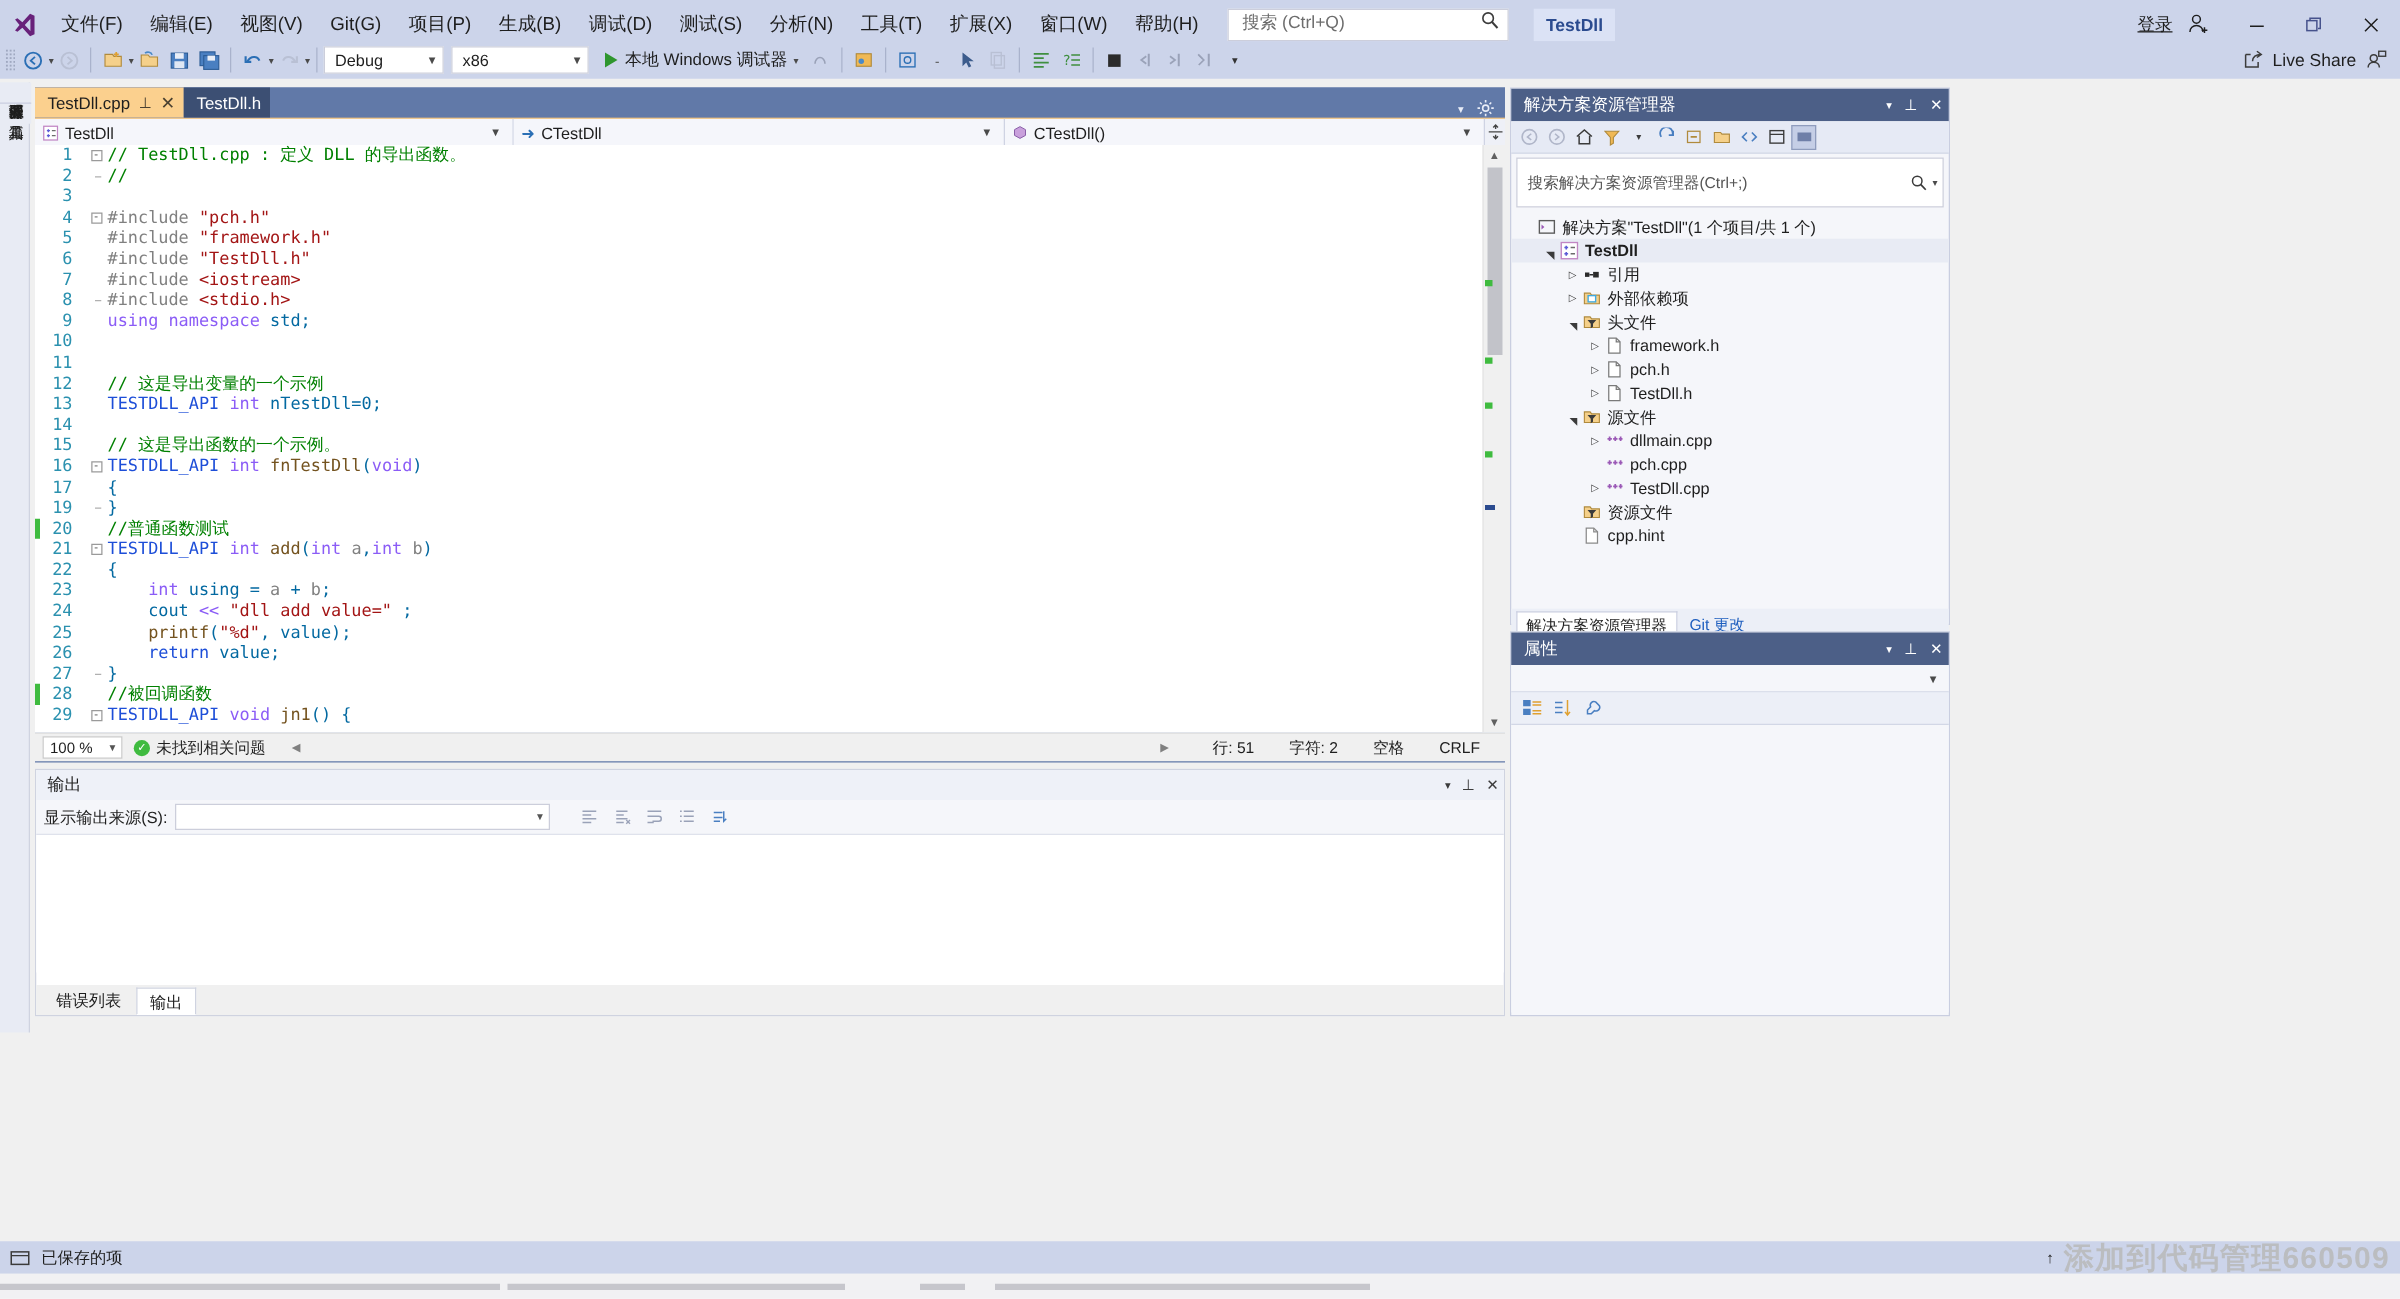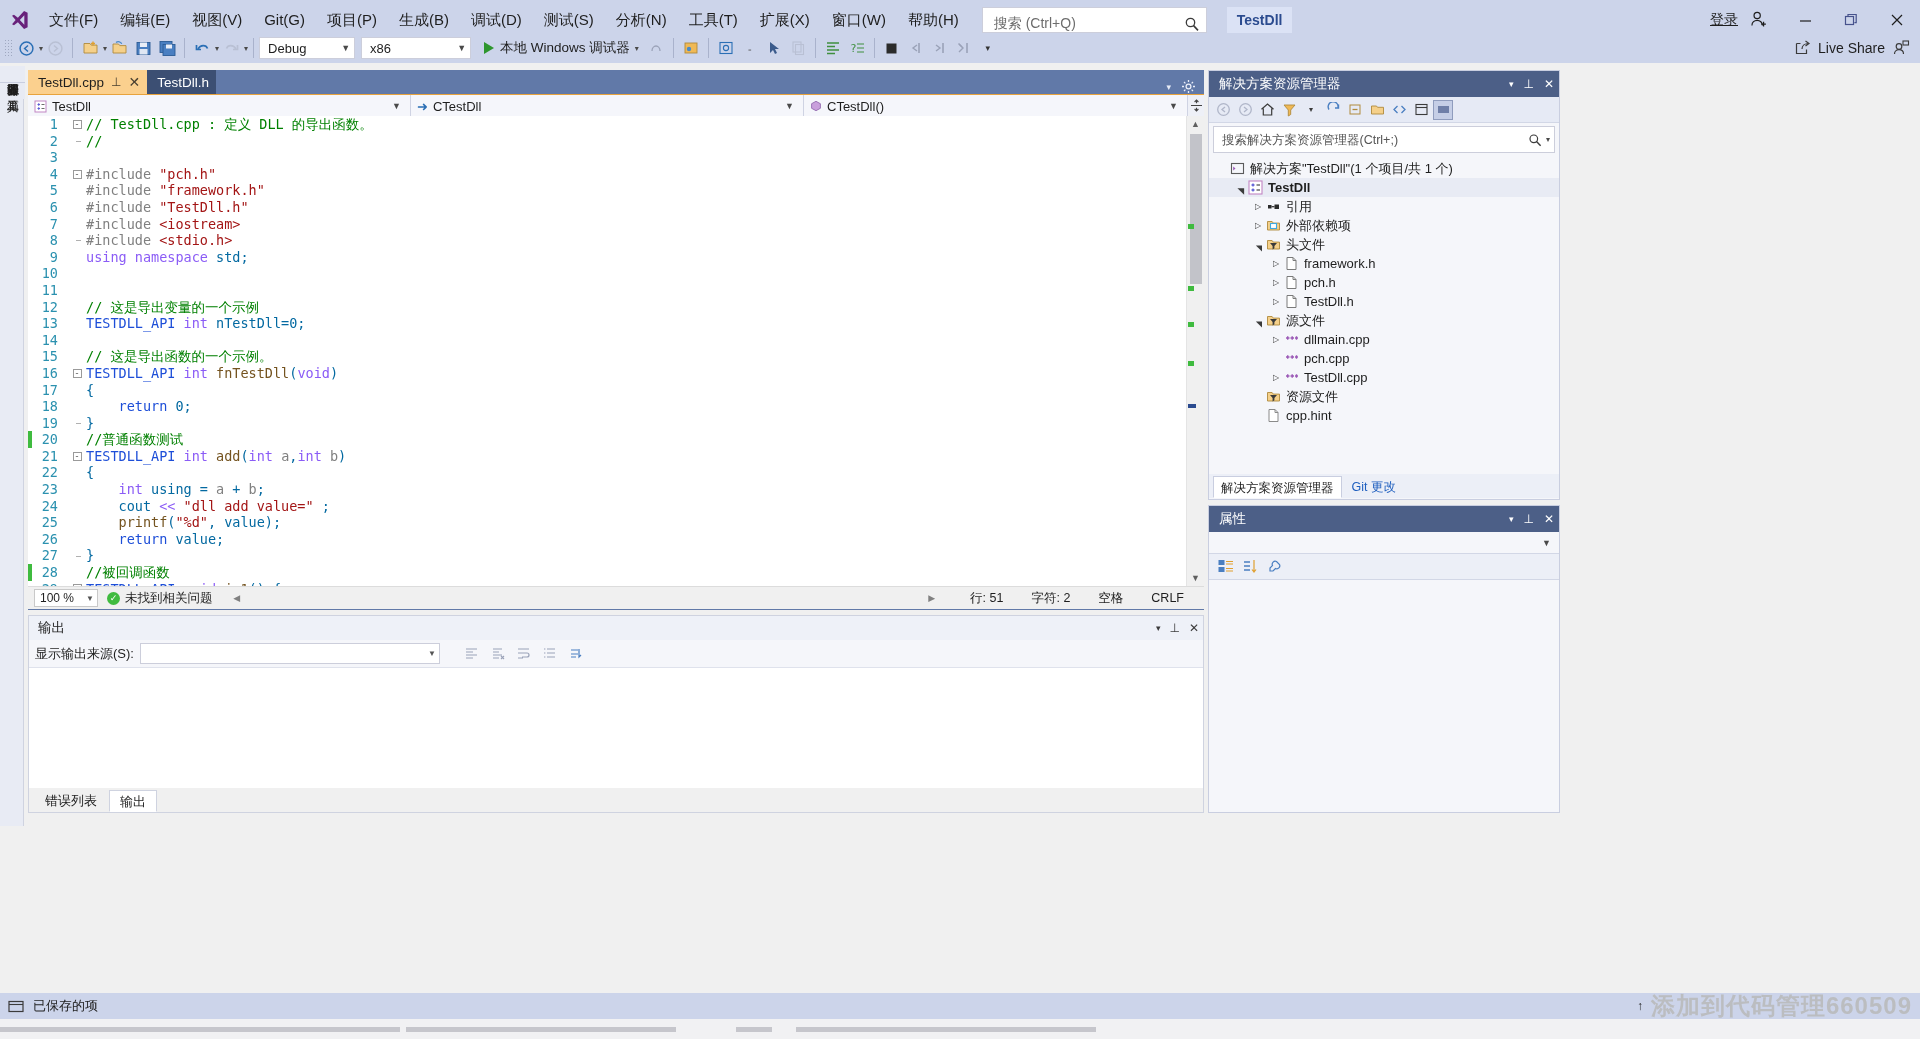--- a/index.html
+++ b/index.html
@@ -24,21 +24,21 @@
   .vs-logo { width: 38px; height: 40px; display: flex; align-items: center; justify-content: center; }
   .vs-logo svg { width: 22px; height: 22px; }
   .menu { display: flex; align-items: center; height: 40px; }
   .menu-item {
     padding: 0 11px; height: 40px; line-height: 40px;
     font-size: 15px; color: #1e1e1e; white-space: nowrap; cursor: default;
   }
 
   .search-box {
     margin-left: 12px; width: 225px; height: 26px; background: #ffffff;
-    border: 1px solid #cccedb; display: flex; align-items: flex-end;
+    border: 1px solid #cccedb; display: flex; align-items: flex-start;
     padding: 0 6px 0 9px; position: relative;
   }
   .search-box input {
     border: none; outline: none; flex: 1; font-size: 14px;
     font-family: "Liberation Sans", sans-serif; color: #333; background: transparent;
   }
   .search-box input::placeholder { color: #6d6d6d; }
   .search-ico { width: 16px; height: 16px; color: #3b3b3b; }
 
   .sln-badge {
@@ -210,21 +210,21 @@
     padding: 0 5px 0 10px; font-size: 13.5px;
   }
   .se-title .acts { margin-left: auto; display: flex; align-items: center; gap: 10px; }
   .se-toolbar {
     height: 26px; background: #e6eaf5; display: flex; align-items: center;
     gap: 2px; padding: 0 4px; border-bottom: 1px solid #d2d7e6;
   }
   .se-tb { width: 20px; height: 20px; display:flex; align-items:center; justify-content:center; color:#3b3b3b; font-size: 12px;}
   .se-tb.active { background: #c5cee6; border: 1px solid #8f9cbd; }
   .se-search {
-    height: 27px; margin: 3px 4px; background: #ffffff; border: 1px solid #cccedb;
+    height: 40px; margin: 3px 4px; background: #ffffff; border: 1px solid #cccedb;
     display: flex; align-items: center; padding: 0 4px 0 6px;
   }
   .se-search input { border: none; outline: none; flex: 1; font-size: 12.5px;
                      font-family: "Liberation Sans", sans-serif; color: #333; }
   .se-search input::placeholder { color: #555; }
   .se-tree { padding: 3px 0 0 0; overflow: hidden; height: 318px; }
   .tr {
     height: 19px; display: flex; align-items: center; font-size: 13px; color: #1e1e1e;
     white-space: nowrap; padding-right: 4px;
   }
@@ -556,21 +556,20 @@
           <div class="cl"><span class="ln">8</span><span class="gl"><span class="vend"></span><span class="hend"></span></span><span class="ctext"><span class="ppc">#include</span> <span class="str">&lt;stdio.h&gt;</span></span></div>
           <div class="cl"><span class="ln">9</span><span class="gl"></span><span class="ctext"><span class="kw">using namespace</span> <span class="norm">std;</span></span></div>
           <div class="cl"><span class="ln">10</span><span class="gl"></span><span class="ctext"></span></div>
           <div class="cl"><span class="ln">11</span><span class="gl"></span><span class="ctext"></span></div>
           <div class="cl"><span class="ln">12</span><span class="gl"></span><span class="ctext"><span class="cmt">// 这是导出变量的一个示例</span></span></div>
           <div class="cl"><span class="ln">13</span><span class="gl"></span><span class="ctext"><span class="macro">TESTDLL_API</span> <span class="kw">int</span> <span class="norm">nTestDll=0;</span></span></div>
           <div class="cl"><span class="ln">14</span><span class="gl"></span><span class="ctext"></span></div>
           <div class="cl"><span class="ln">15</span><span class="gl"></span><span class="ctext"><span class="cmt">// 这是导出函数的一个示例。</span></span></div>
           <div class="cl"><span class="ln">16</span><span class="gl"><span class="box">-</span></span><span class="ctext"><span class="macro">TESTDLL_API</span> <span class="kw">int</span> <span class="fn">fnTestDll</span><span class="norm">(</span><span class="kw">void</span><span class="norm">)</span></span></div>
           <div class="cl"><span class="ln">17</span><span class="gl"><span class="vline"></span></span><span class="ctext"><span class="norm">{</span></span></div>
-          <div class="cl"><span class="ln">18</span><span class="gl"><span class="dotline"></span></span><span class="ctext">    <span class="macro">return</span> <span class="norm">0;</span></span></div>
           <div class="cl"><span class="ln">19</span><span class="gl"><span class="vend"></span><span class="hend"></span></span><span class="ctext"><span class="norm">}</span></span></div>
           <div class="cl"><span class="chg"></span><span class="ln">20</span><span class="gl"></span><span class="ctext"><span class="cmt">//普通函数测试</span></span></div>
           <div class="cl"><span class="ln">21</span><span class="gl"><span class="box">-</span></span><span class="ctext"><span class="macro">TESTDLL_API</span> <span class="kw">int</span> <span class="fn">add</span><span class="norm">(</span><span class="kw">int</span> <span class="prm">a</span><span class="norm">,</span><span class="kw">int</span> <span class="prm">b</span><span class="norm">)</span></span></div>
           <div class="cl"><span class="ln">22</span><span class="gl"><span class="vline"></span></span><span class="ctext"><span class="norm">{</span></span></div>
           <div class="cl"><span class="ln">23</span><span class="gl"><span class="dotline"></span></span><span class="ctext">    <span class="kw">int</span> <span class="norm">using = </span><span class="prm">a</span><span class="norm"> + </span><span class="prm">b</span><span class="norm">;</span></span></div>
           <div class="cl"><span class="ln">24</span><span class="gl"><span class="dotline"></span></span><span class="ctext">    <span class="norm">cout </span><span class="kw">&lt;&lt;</span> <span class="str">"dll add value="</span><span class="norm"> ;</span></span></div>
           <div class="cl"><span class="ln">25</span><span class="gl"><span class="dotline"></span></span><span class="ctext">    <span class="fn">printf</span><span class="norm">(</span><span class="str">"%d"</span><span class="norm">, value);</span></span></div>
           <div class="cl"><span class="ln">26</span><span class="gl"><span class="dotline"></span></span><span class="ctext">    <span class="macro">return</span> <span class="norm">value;</span></span></div>
           <div class="cl"><span class="ln">27</span><span class="gl"><span class="vend"></span><span class="hend"></span></span><span class="ctext"><span class="norm">}</span></span></div>
           <div class="cl"><span class="chg"></span><span class="ln">28</span><span class="gl"></span><span class="ctext"><span class="cmt">//被回调函数</span></span></div>

